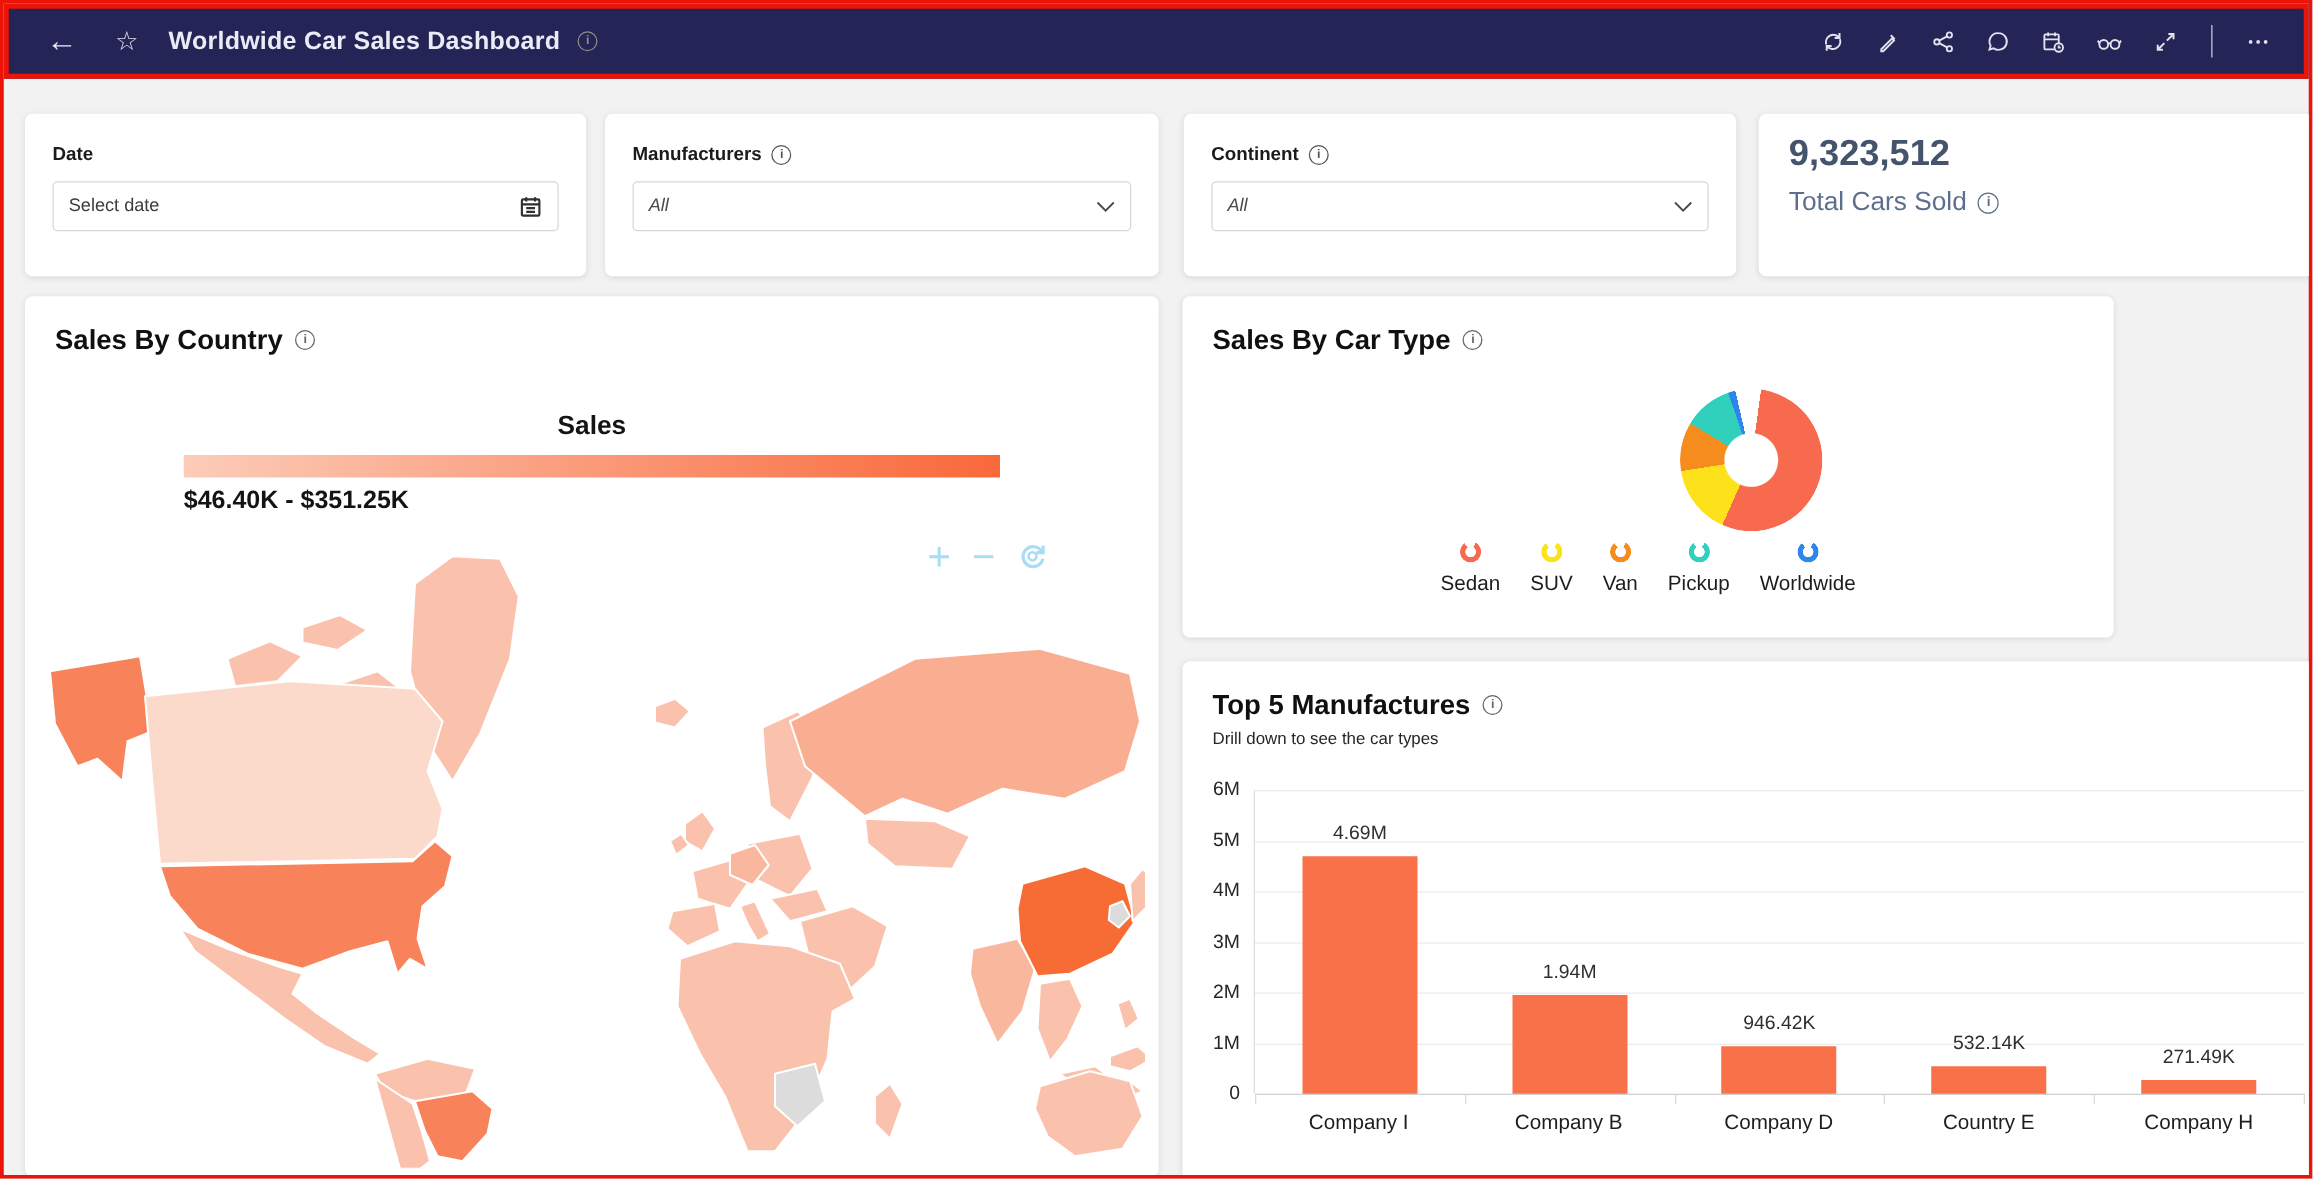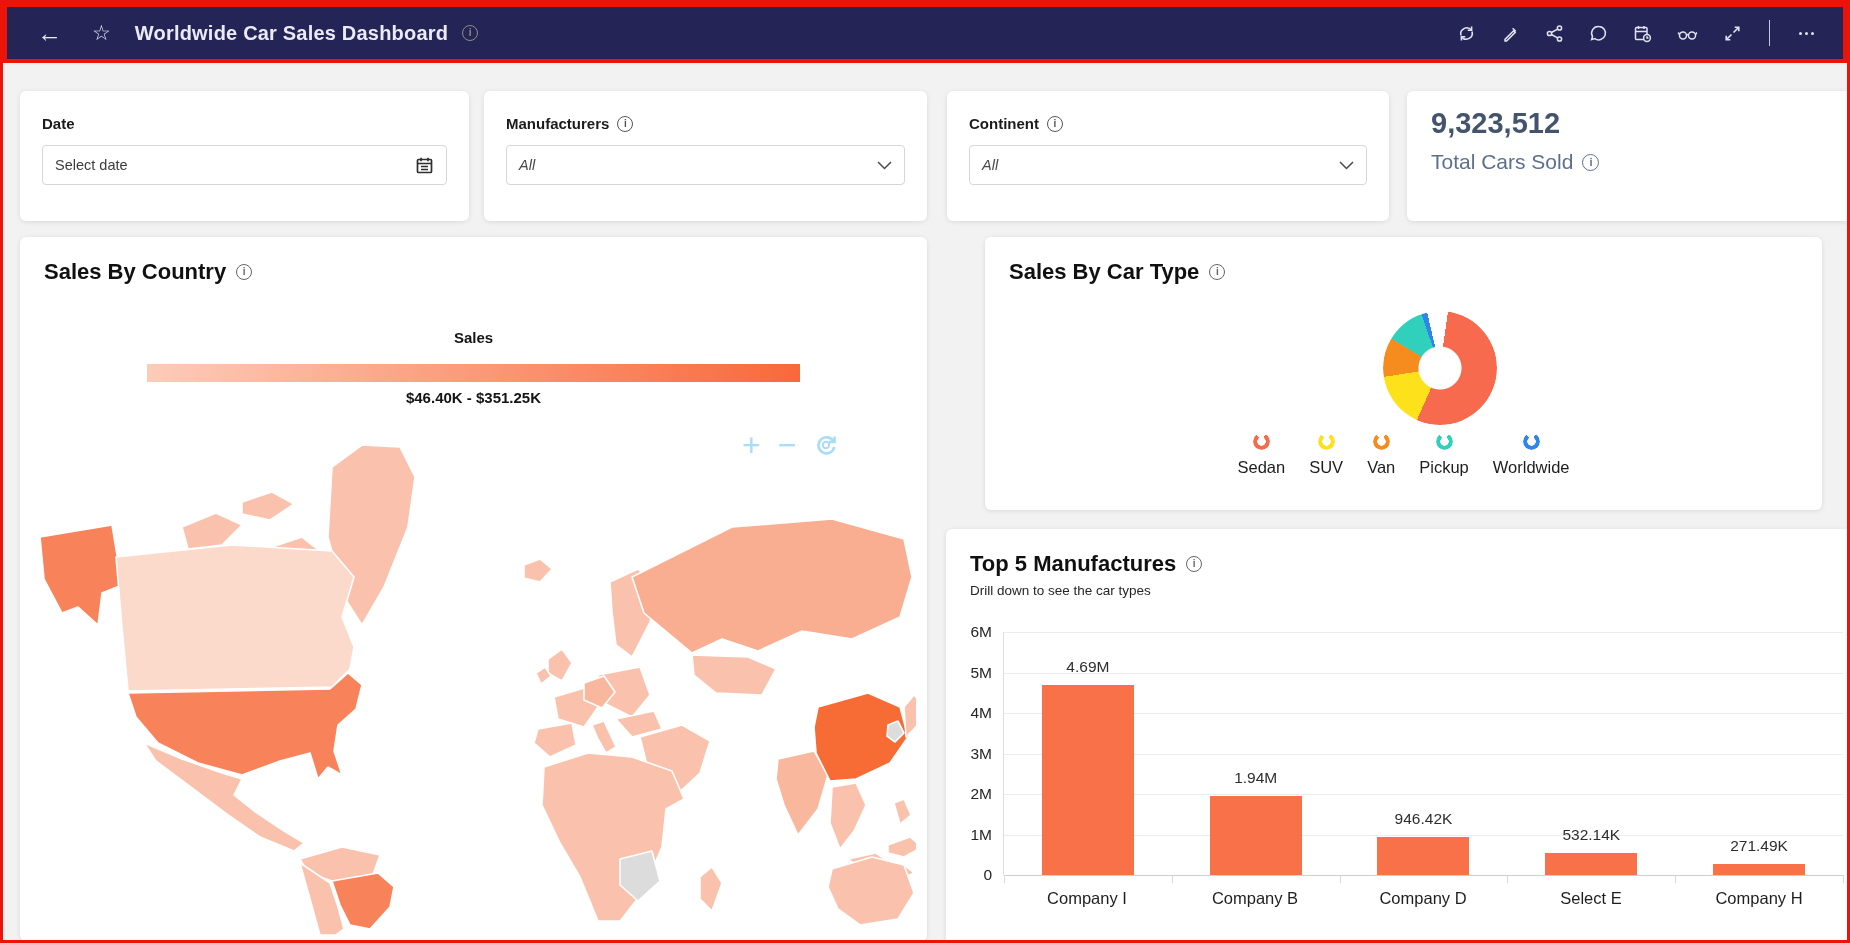--- a/index.html
+++ b/index.html
@@ -27,21 +27,21 @@
   #tb-actions { margin-left:auto; margin-right:26px; display:flex; align-items:center; gap:23px; }
   #tb-actions svg { display:block; cursor:pointer; }
   .tb-divider { width:1px; height:26px; background:#c8c9db; margin:0 3px; }
   
   .card { position:absolute; background:#fff; border-radius:6px; box-shadow:0 1px 5px rgba(0,0,0,.10); }
   #card-date        { left:17px;  top:88px;  width:449px; height:130px; }
   #card-manuf       { left:481px; top:88px;  width:443px; height:130px; }
   #card-continent   { left:944px; top:88px;  width:442px; height:130px; }
   #card-kpi         { left:1404px;top:88px;  width:444px; height:130px; }
   #card-map         { left:17px;  top:234px; width:907px; height:704px; }
-  #card-donut       { left:982px; top:234px; width:837px; height:273px; }
+  #card-donut       { left:943px; top:234px; width:745px; height:273px; }
   #card-bar         { left:943px; top:526px; width:905px; height:472px; }
   
   .fcard-inner { padding:24px 22px 0; }
   .flabel { font-size:15px; font-weight:700; color:#1b1b1b; display:flex; align-items:center; gap:8px; }
   .flabel .info { color:#555; }
   .fbox {
     margin-top:13px; height:40px; border:1px solid #d6d6d6; border-radius:4px;
     display:flex; align-items:center; padding:0 12px; font-size:14.5px; color:#3c3c3c;
     background:#fff; cursor:pointer;
   }
@@ -51,25 +51,25 @@
   #card-kpi { padding:16px 0 0 24px; }
   .kpi-value { font-size:29px; font-weight:700; color:#44546c; }
   .kpi-label { margin-top:10px; font-size:21px; color:#5d6f8e; display:flex; align-items:center; gap:9px; }
   .kpi-label .info { color:#5d6f8e; width:17px; height:17px; font-size:11px;}
   
   .card-title { font-size:22px; font-weight:700; color:#101010; display:flex; align-items:center; gap:10px; padding:22px 0 0 24px; }
   .card-title .info { color:#666; }
   .card-sub { font-size:13.5px; color:#262626; padding:6px 0 0 24px; }
   
   .map-legend-title { position:absolute; left:127px; top:92px; width:653px; text-align:center;
-    font-size:15px; font-weight:700; color:#141414; }
+    font-size:21px; font-weight:700; color:#141414; }
   .map-gradient { position:absolute; left:127px; top:127px; width:653px; height:18px;
     background:linear-gradient(90deg,var(--grad-min,#fcccb9),var(--grad-max,#f9683a)); }
-  .map-range { position:absolute; left:127px; top:152px; width:653px; text-align:center;
-    font-size:15px; font-weight:700; color:#141414; }
+  .map-range { position:absolute; left:127px; top:152px; width:653px; text-align:left;
+    font-size:20px; font-weight:700; color:#141414; }
   .map-tools { position:absolute; left:722px; top:192px; display:flex; align-items:center; gap:17px;
     color:#a9dcf6; }
   .map-tools .zbtn { font-size:32px; font-weight:400; line-height:1; cursor:pointer; }
   #map-svg { position:absolute; left:12px; top:170px; }
   #map-svg path { stroke:#fff; stroke-width:1.6; stroke-linejoin:round; }
   .m-base   { fill:var(--m-base,#fac2ad); }
   .m-light  { fill:var(--m-light,#fbd9cb); }
   .m-mid    { fill:var(--m-mid,#f9ae92); }
   .m-mid2   { fill:var(--m-mid2,#f9b79d); }
   .m-dark   { fill:var(--m-dark,#f8835b); }
@@ -356,18 +356,18 @@
           <div class="bcol">
             <div class="bar-rect" style="height: 10.9953px;"></div>
             <span class="bar-val" style="bottom: 19.9953px;">271.49K</span>
           </div>
         </div>
     </div>
     <div id="bar-xrow">
         <span class="xlab">Company I</span>
         <span class="xlab">Company B</span>
         <span class="xlab">Company D</span>
-        <span class="xlab">Select E</span>
+        <span class="xlab">Country E</span>
         <span class="xlab">Company H</span>
       </div>
   </div>
 
 </div>
 
 </body></html>

